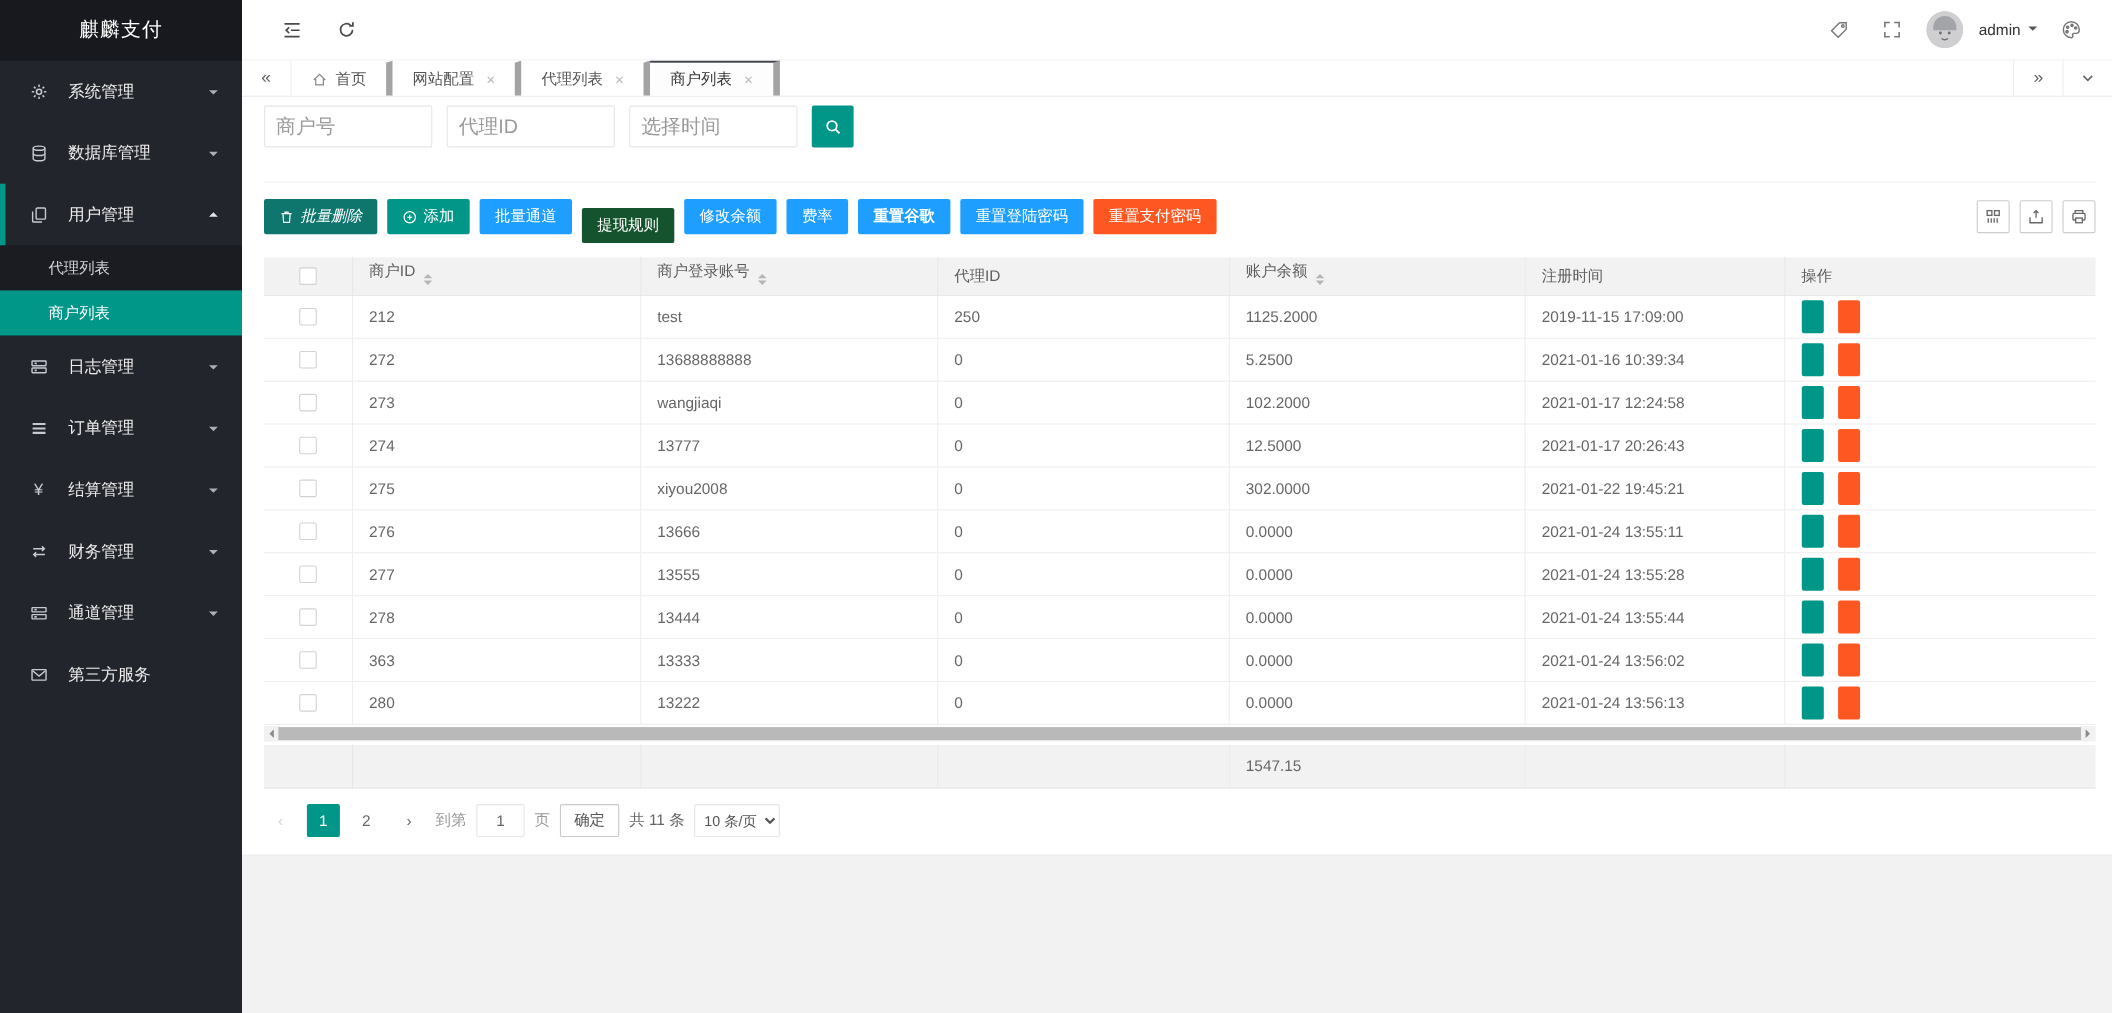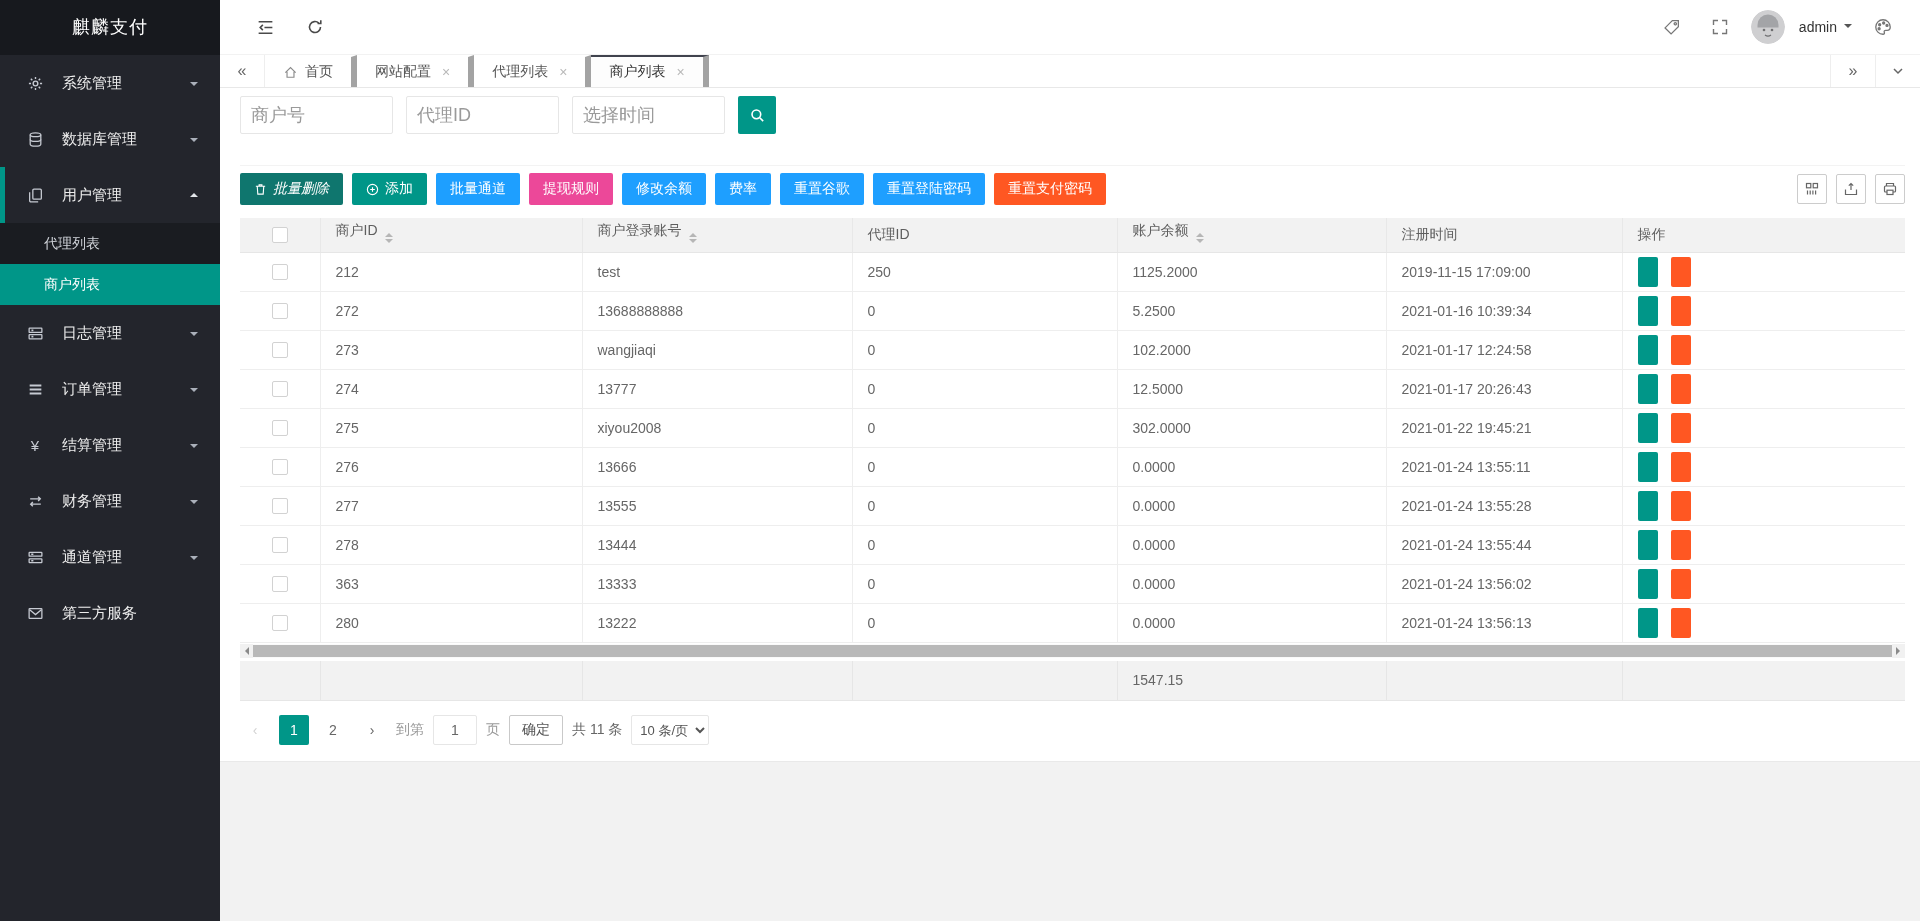--- a/index.html
+++ b/index.html
@@ -300,30 +300,30 @@
               <svg width="13" height="13" viewBox="0 0 14 14" fill="none" stroke="#fff" stroke-width="1.2">
                 <circle cx="7" cy="7" r="5.5"></circle>
                 <path d="M7 4.5v5M4.5 7h5"></path>
               </svg>
             </span>
             <span>添加</span>
           </button>
           <button class="btn" style="background: rgb(30, 159, 255);">
             <span>批量通道</span>
           </button>
-          <button class="btn" style="background: #ec4899;">
+          <button class="btn" style="background: #14532d; margin-top: 16px;">
             <span>提现规则</span>
           </button>
           <button class="btn" style="background: rgb(30, 159, 255);">
             <span>修改余额</span>
           </button>
           <button class="btn" style="background: rgb(30, 159, 255);">
             <span>费率</span>
           </button>
-          <button class="btn" style="background: rgb(30, 159, 255);">
+          <button class="btn" style="background: rgb(30, 159, 255); font-weight: bold;">
             <span>重置谷歌</span>
           </button>
           <button class="btn" style="background: rgb(30, 159, 255);">
             <span>重置登陆密码</span>
           </button>
           <button class="btn" style="background: rgb(255, 87, 34);">
             <span>重置支付密码</span>
           </button>
           <div class="tools">
             <span class="tool-btn">

